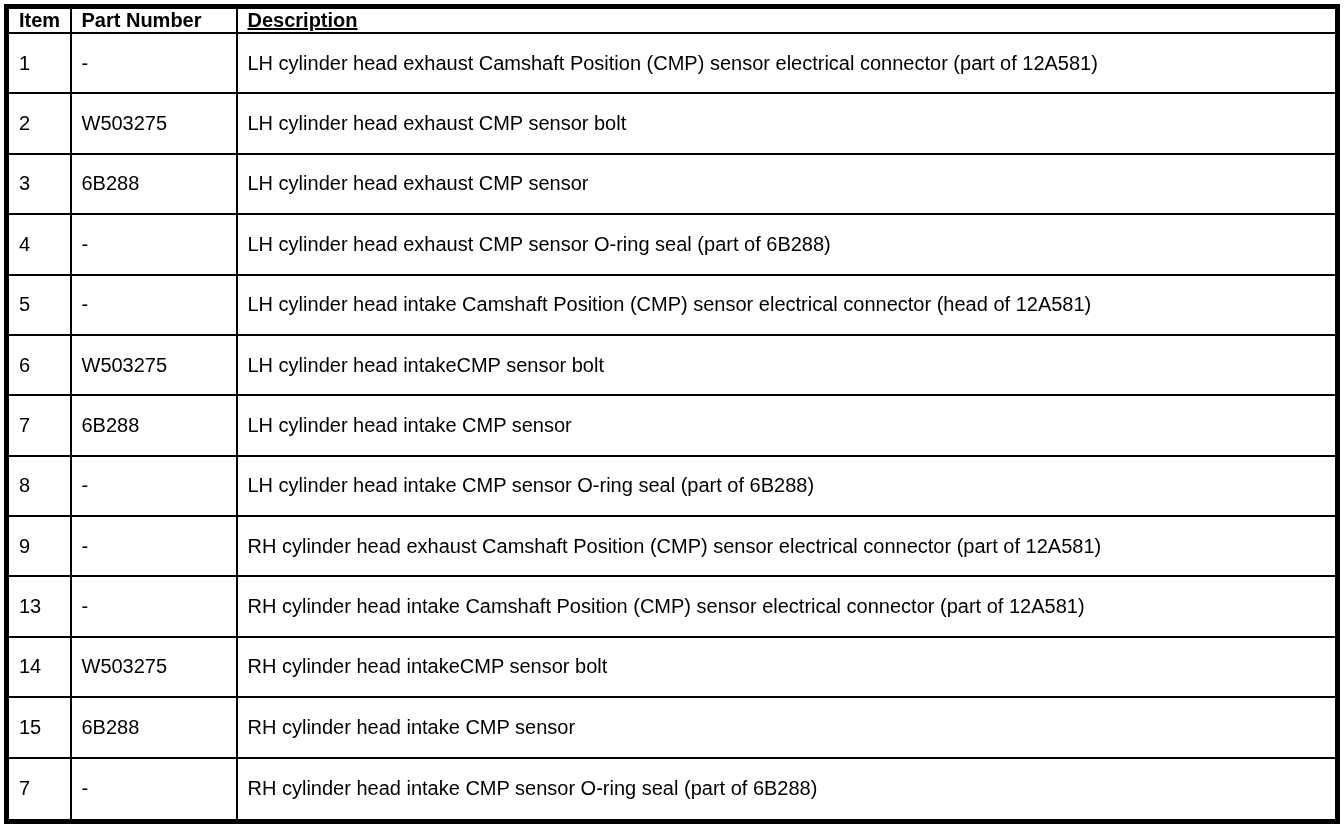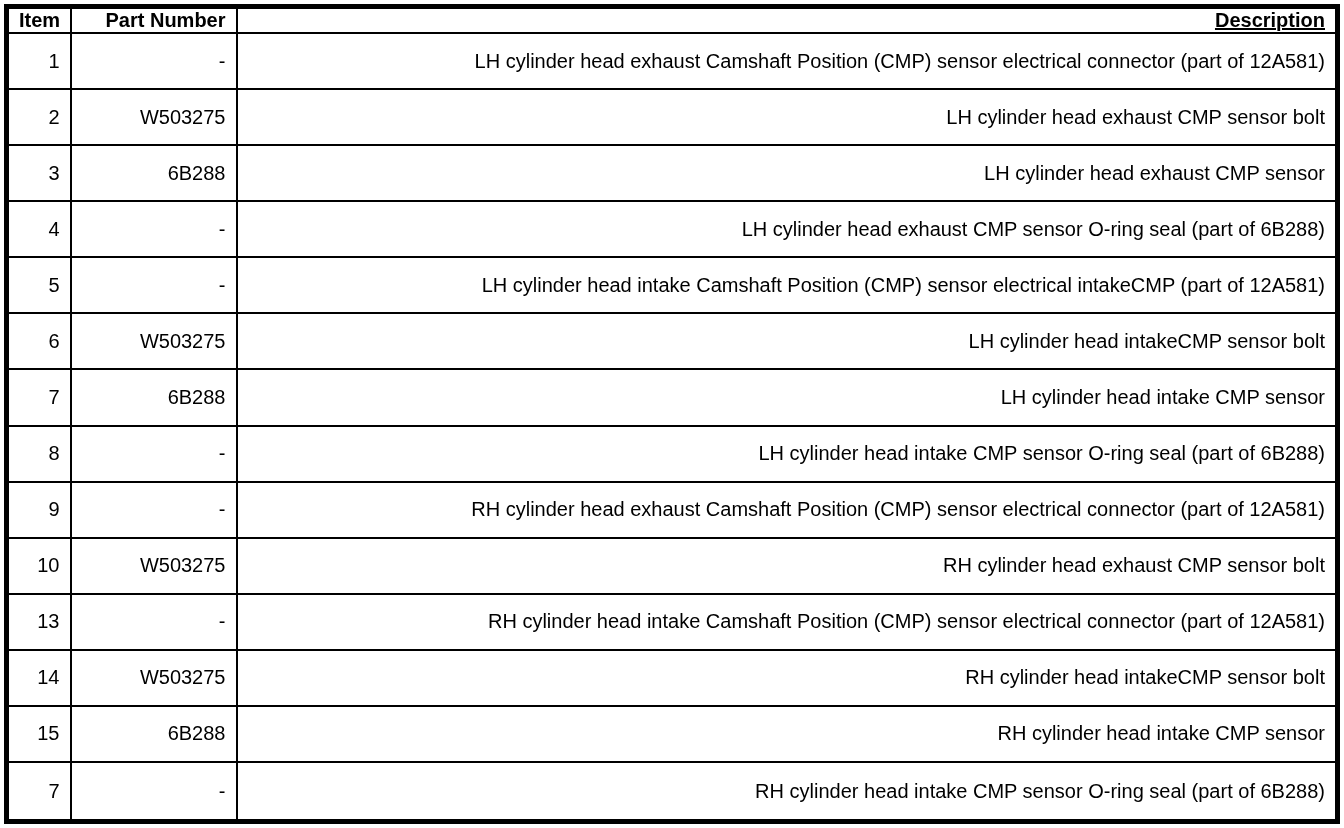--- a/index.html
+++ b/index.html
@@ -27,21 +27,21 @@
     font-size: 20px;
   }
   table.parts-table th,
   table.parts-table td {
     border: 2px solid #000000;
     padding: 0 10px;
     vertical-align: middle;
     overflow: hidden;
     white-space: nowrap;
     font-weight: normal;
-    text-align: right;
+    text-align: left;
   }
   table.parts-table th {
     font-weight: bold;
   }
   th.col-description-header {
     text-align: center;
     text-decoration: underline;
   }
   col.col-item { width: 64px; }
   col.col-part { width: 166px; }
@@ -80,46 +80,41 @@
     <td>LH cylinder head exhaust CMP sensor</td>
   </tr>
       <tr>
     <td>4</td>
     <td>-</td>
     <td>LH cylinder head exhaust CMP sensor O-ring seal (part of 6B288)</td>
   </tr>
       <tr>
     <td>5</td>
     <td>-</td>
-    <td>LH cylinder head intake Camshaft Position (CMP) sensor electrical intakeCMP (part of 12A581)</td>
+    <td>LH cylinder head intake Camshaft Position (CMP) sensor electrical connector (head of 12A581)</td>
   </tr>
       <tr>
     <td>6</td>
     <td>W503275</td>
     <td>LH cylinder head intakeCMP sensor bolt</td>
   </tr>
       <tr>
     <td>7</td>
     <td>6B288</td>
     <td>LH cylinder head intake CMP sensor</td>
   </tr>
       <tr>
     <td>8</td>
     <td>-</td>
     <td>LH cylinder head intake CMP sensor O-ring seal (part of 6B288)</td>
   </tr>
       <tr>
     <td>9</td>
     <td>-</td>
     <td>RH cylinder head exhaust Camshaft Position (CMP) sensor electrical connector (part of 12A581)</td>
-  </tr>
-      <tr>
-    <td>10</td>
-    <td>W503275</td>
-    <td>RH cylinder head exhaust CMP sensor bolt</td>
   </tr>
       <tr>
     <td>13</td>
     <td>-</td>
     <td>RH cylinder head intake Camshaft Position (CMP) sensor electrical connector (part of 12A581)</td>
   </tr>
       <tr>
     <td>14</td>
     <td>W503275</td>
     <td>RH cylinder head intakeCMP sensor bolt</td>

